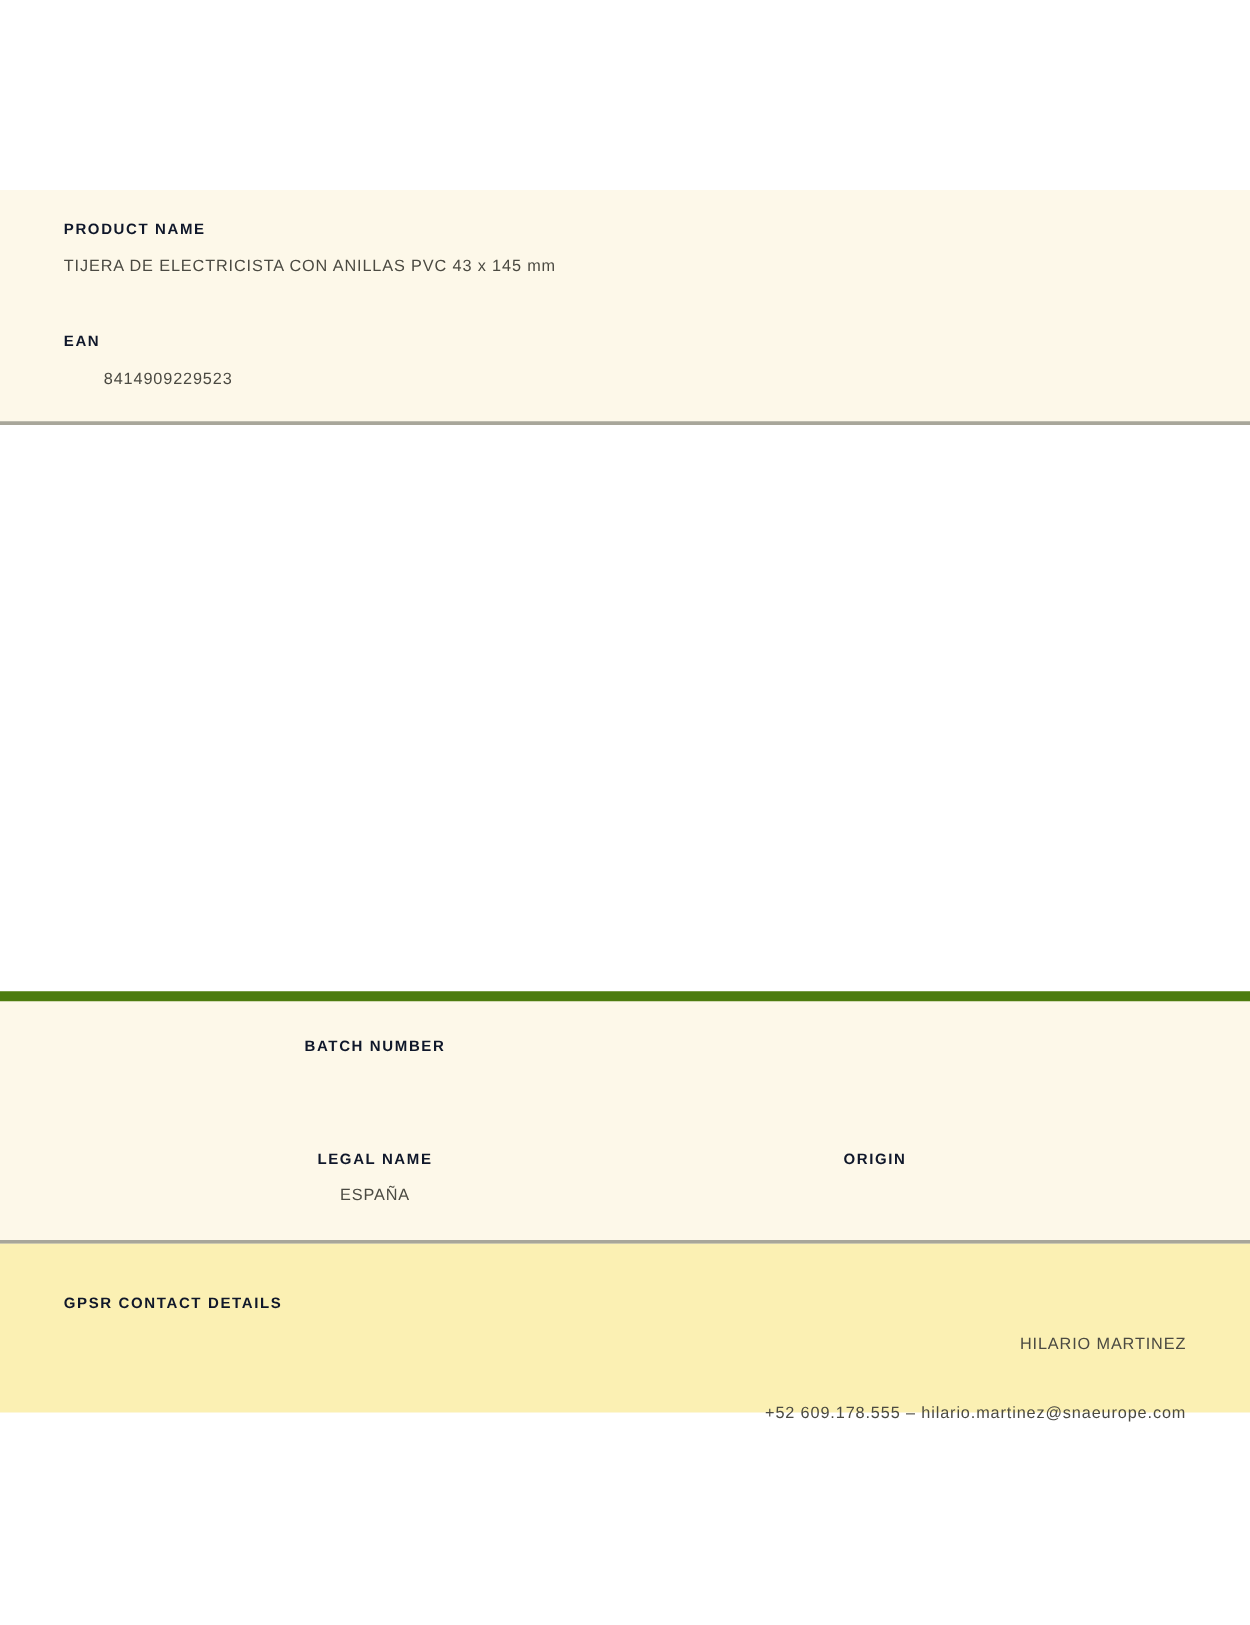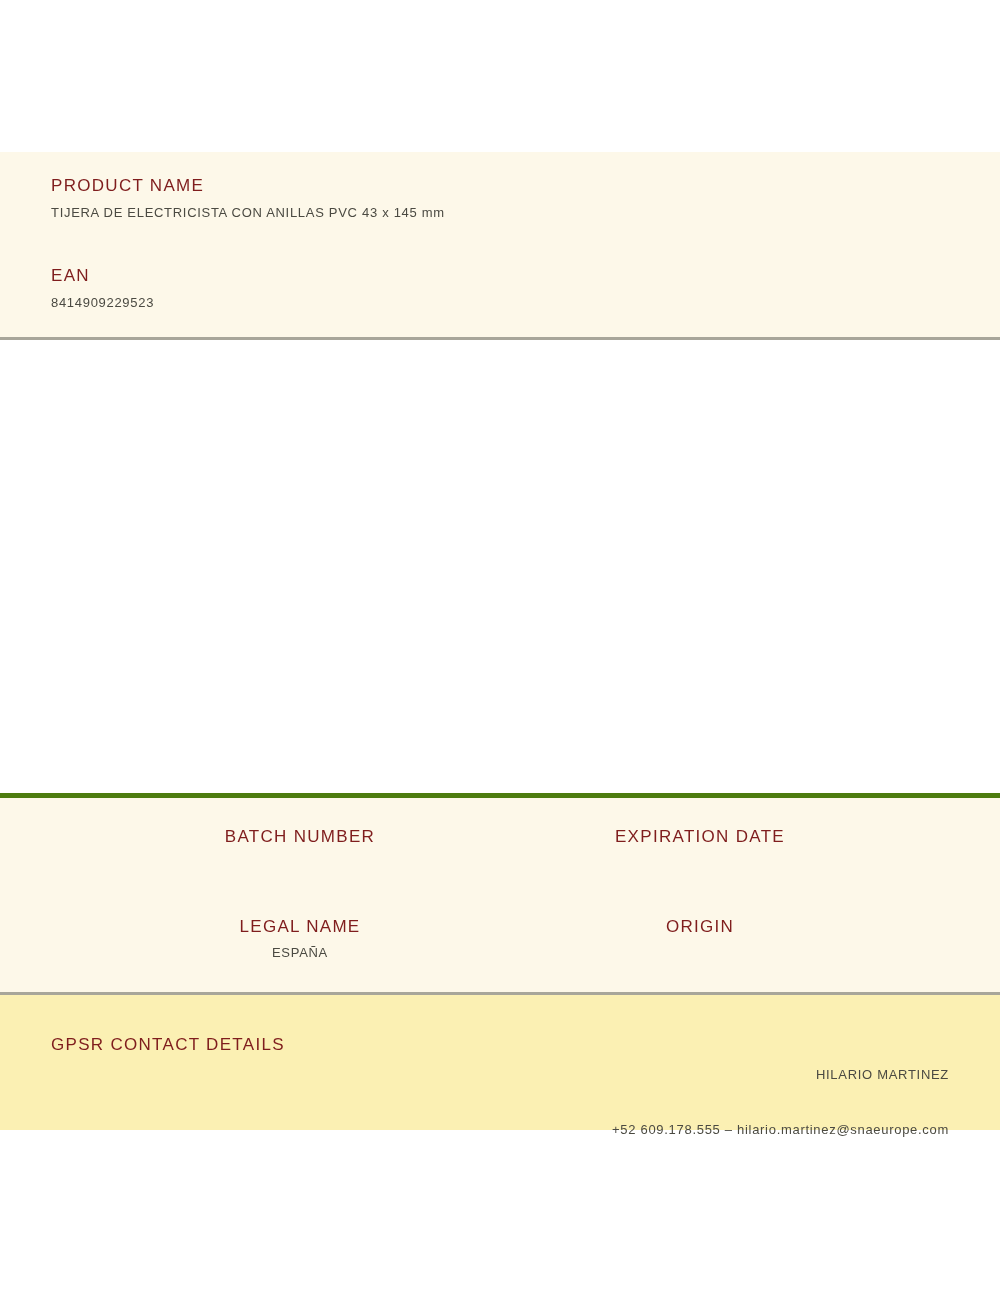--- a/index.html
+++ b/index.html
@@ -25,46 +25,46 @@
   .section-product {
     top: 152px;
     height: 188px;
     background: #fdf8e9;
     border-bottom: 3px solid #a8a69a;
   }
   .section-batch {
     top: 793px;
     height: 202px;
     background: #fdf8e9;
-    border-top: 5px solid #4d7c0f;
+    border-top: 8px solid #4d7c0f;
     border-bottom: 3px solid #a8a69a;
   }
   .section-gpsr {
     top: 995px;
     height: 135px;
     background: #fbf0b3;
   }
   .label {
-    font-weight: 400;
-    font-size: 17px;
+    font-weight: 700;
+    font-size: 12px;
     letter-spacing: 1.3px;
-    color: #7f1d1d;
+    color: #0f172a;
   }
   .value {
     font-weight: 400;
     font-size: 13px;
     letter-spacing: 0.7px;
     color: #4b4a42;
   }
   
   .s1-line { position: absolute; left: 51px; white-space: nowrap; }
   .s1-product-label { top: 24px; }
   .s1-product-value { top: 53px; }
   .s1-ean-label     { top: 114px; }
-  .s1-ean-value     { top: 143px; }
+  .s1-ean-value     { top: 143px; margin-left: 32px; }
   
   .row2 {
     position: absolute;
     left: 100px;
     width: 800px;
     display: flex;
   }
   .row2 .cell {
     width: 50%;
     text-align: center;
@@ -89,21 +89,20 @@
   <div class="section section-product">
     <div class="s1-line s1-product-label label">PRODUCT NAME</div>
     <div class="s1-line s1-product-value value">TIJERA DE ELECTRICISTA CON ANILLAS PVC 43 x 145 mm</div>
     <div class="s1-line s1-ean-label label">EAN</div>
     <div class="s1-line s1-ean-value value">8414909229523</div>
   </div>
 
   <div class="section section-batch">
     <div class="row2 row-batch-labels">
       <div class="cell label">BATCH NUMBER</div>
-      <div class="cell label">EXPIRATION DATE</div>
     </div>
     <div class="row2 row-legal-labels">
       <div class="cell label">LEGAL NAME</div>
       <div class="cell label">ORIGIN</div>
     </div>
     <div class="row2 row-legal-values">
       <div class="cell value">ESPAÑA</div>
     </div>
   </div>
 

